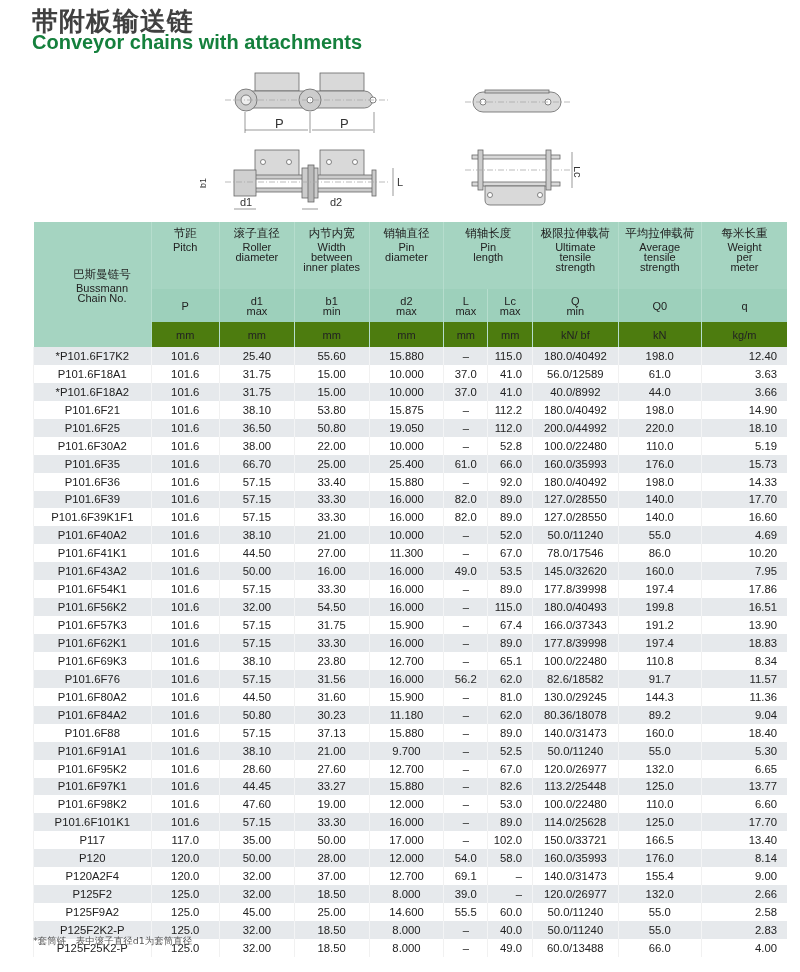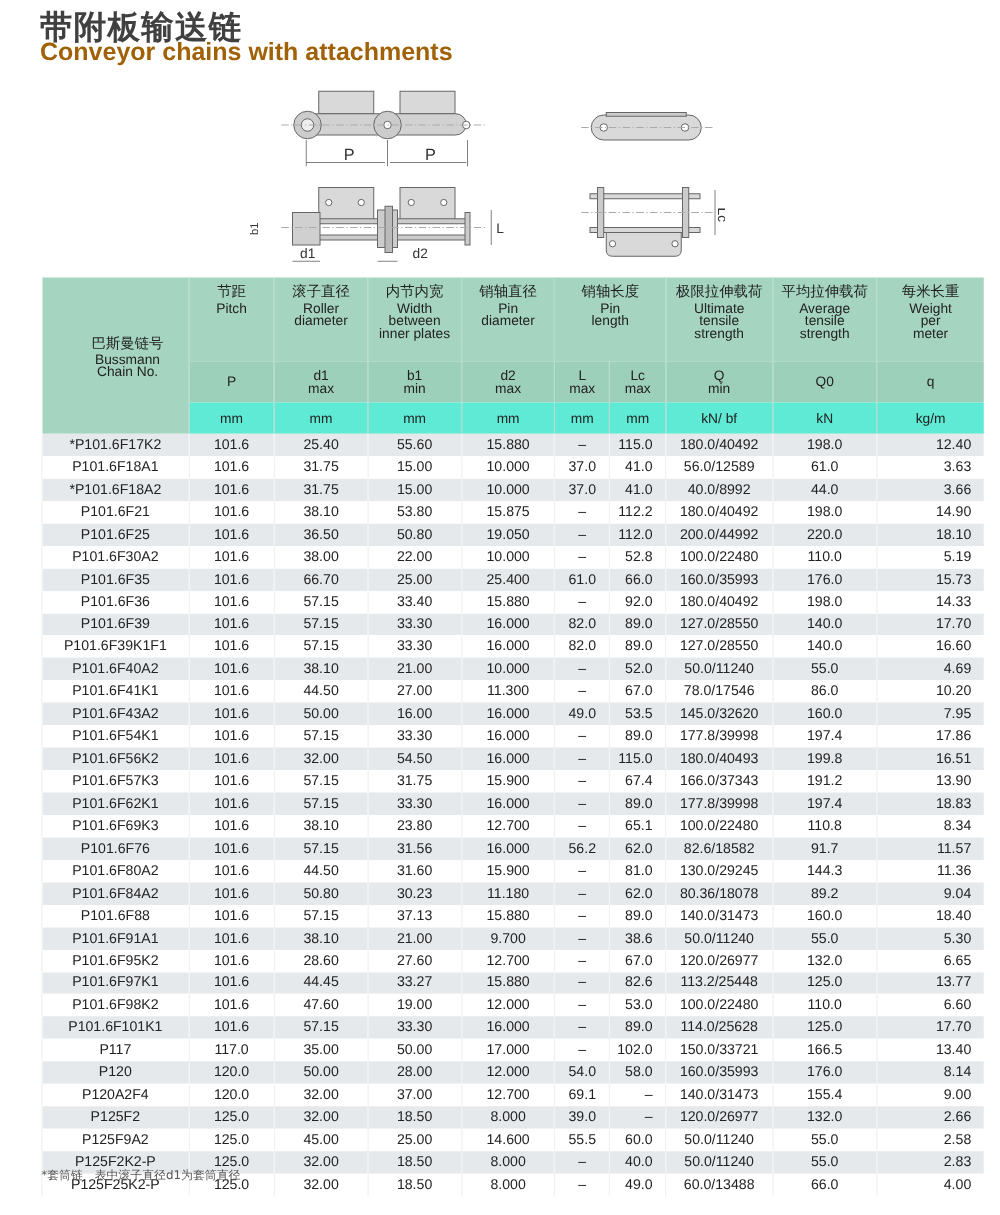--- a/index.html
+++ b/index.html
@@ -1,25 +1,25 @@
 <!DOCTYPE html>
 <html><head>
 <meta charset="utf-8">
 <style>
   html, body { margin:0; padding:0; background:#ffffff; }
   body { width:800px; height:972px; position:relative; overflow:hidden; font-family:"Liberation Sans", "DejaVu Sans", sans-serif; color:#222; }
   .title-cn { position:absolute; left:32px; top:4px; font-size:26px; font-weight:bold; color:#404040; letter-spacing:1px; font-family:"DejaVu Sans", sans-serif; }
-  .title-en { position:absolute; left:32px; top:31px; font-size:20px; font-weight:bold; color:#a16207; font-family:"Liberation Sans", sans-serif; }
+  .title-en { position:absolute; left:32px; top:31px; font-size:20px; font-weight:bold; color:#15803d; font-family:"Liberation Sans", sans-serif; }
   .diagram { position:absolute; left:200px; top:70px; width:380px; height:145px; }
   table.spec { position:absolute; left:33px; top:222px; width:754px; border-collapse:collapse; table-layout:fixed; }
   table.spec th { background:#a5d4c1; font-weight:normal; color:#222; text-align:center; vertical-align:top; font-size:11px; line-height:10px; padding:4px; border-left:1px solid #b6ddcd; }
   table.spec th.first { border-left:none; }
   table.spec tr.h1 th { height:58px; padding-top:5px; }
   table.spec tr.h2 th { height:25px; vertical-align:middle; background:#9dd0bb; }
-  table.spec tr.h3 th { height:17px; vertical-align:middle; background:#5eead4; font-size:11px; }
+  table.spec tr.h3 th { height:17px; vertical-align:middle; background:#4d7c0f; font-size:11px; }
   table.spec th .cn { display:block; font-size:11.5px; line-height:13px; margin-bottom:2px; font-family:"DejaVu Sans", sans-serif; }
   table.spec th .en { display:block; font-size:11px; line-height:10px; }
   th.chainno { text-align:center; vertical-align:middle !important; padding-left:24px !important; font-size:11px; }
   th.chainno .cn { font-size:11px; margin-bottom:4px; }
   th.chainno .en { line-height:13px; font-size:11px; }
   table.spec td { height:17.95px; padding:0; font-size:11.3px; text-align:center; color:#222; border-left:1px solid #f4f4f4; white-space:nowrap; }
   table.spec tr.odd td { background:#e6e9ec; border-left:1px solid #f3f4f5; }
   table.spec tr.even td { background:#ffffff; border-left:1px solid #f1f1f1; }
   table.spec td.first { border-left:none; }
   td.num-r { text-align:right !important; padding-right:10px !important; }
@@ -476,21 +476,21 @@
         <td>160.0</td>
         <td class="num-r">18.40</td>
       </tr>
       <tr class="odd">
         <td class="first">P101.6F91A1</td>
         <td>101.6</td>
         <td>38.10</td>
         <td>21.00</td>
         <td>9.700</td>
         <td>–</td>
-        <td class="num-r">38.6</td>
+        <td class="num-r">52.5</td>
         <td>50.0/11240</td>
         <td>55.0</td>
         <td class="num-r">5.30</td>
       </tr>
       <tr class="even">
         <td class="first">P101.6F95K2</td>
         <td>101.6</td>
         <td>28.60</td>
         <td>27.60</td>
         <td>12.700</td>

